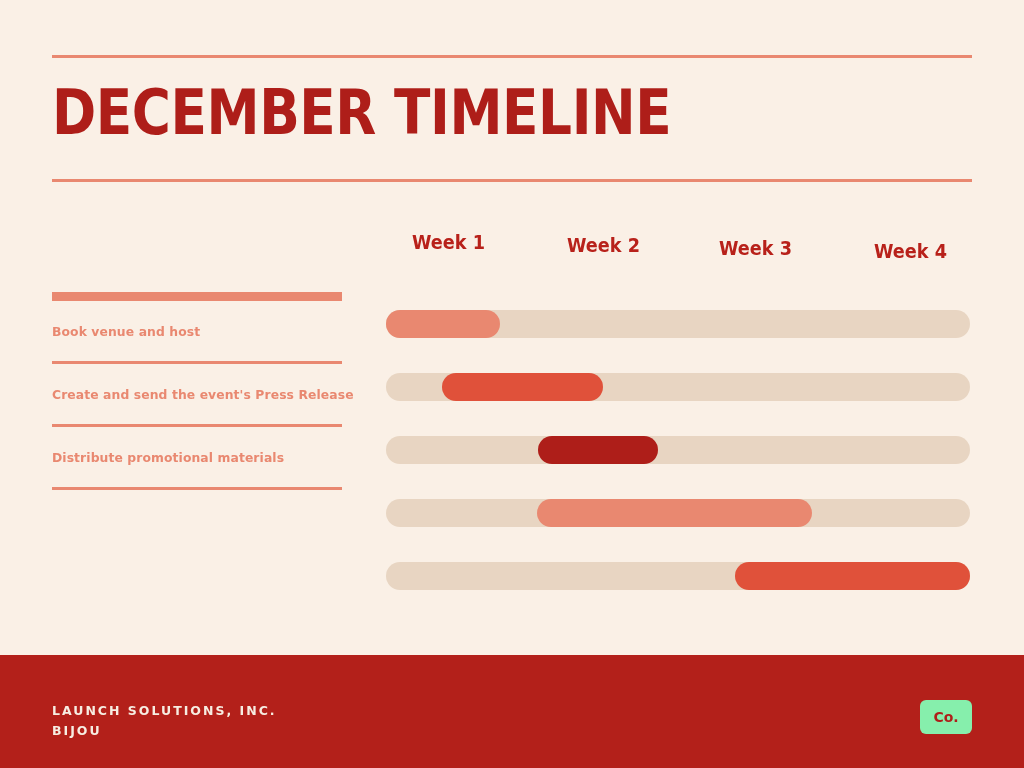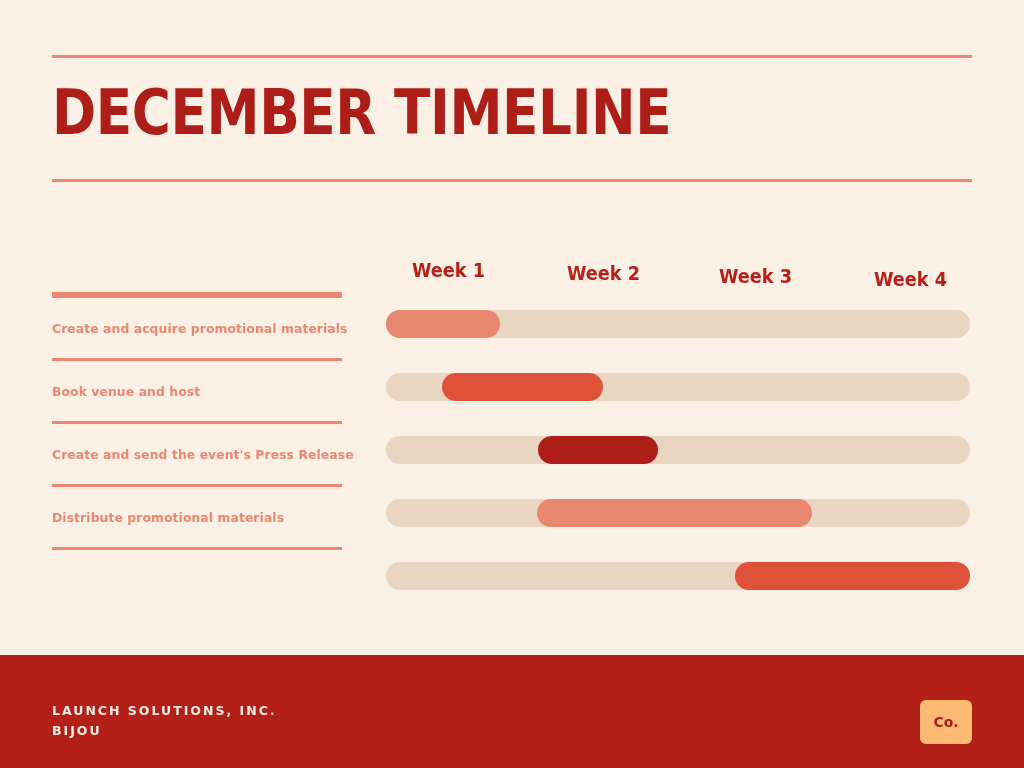--- a/index.html
+++ b/index.html
@@ -48,21 +48,21 @@
   .check-icon { width: 32px; height: 32px; display: block; }
   .tasks-label {
     font-family: "DejaVu Sans", sans-serif;
     font-size: 25px; font-weight: bold;
     color: #AE1E19;
     transform: scaleX(0.92);
     transform-origin: left center;
   }
 
   
-  .weeks { position: absolute; left: 386px; top: 248px; width: 584px; height: 40px; text-decoration: underline; }
+  .weeks { position: absolute; left: 386px; top: 220px; width: 584px; height: 40px; text-decoration: underline; }
   .week-lbl {
     position: absolute;
     font-family: "DejaVu Sans", sans-serif;
     font-size: 19px; font-weight: bold;
     color: #B8211A;
     white-space: nowrap;
     transform: scaleX(0.93);
     transform-origin: left top;
   }
 
@@ -117,22 +117,22 @@
     font-family: "DejaVu Sans", sans-serif;
     font-size: 12.5px;
     font-weight: bold;
     color: #F7EDE2;
     letter-spacing: 2px;
     line-height: 20px;
   }
   .footer-line { display: block; white-space: nowrap; }
   .logo-badge {
     position: absolute; right: 52px; top: 45px;
-    width: 52px; height: 44px;
-    background: #fdba74;
+    width: 52px; height: 34px;
+    background: #86efac;
     border-radius: 6px;
     display: flex; align-items: center; justify-content: center;
   }
   .logo-badge span {
     font-family: "DejaVu Sans", sans-serif;
     font-size: 14px; font-weight: bold;
     color: #AE1E19;
   }
 </style>
 </head>
@@ -150,23 +150,20 @@
   <div class="weeks">
     <span class="week-lbl" style="left:4.5%;  top:11px;">Week 1</span>
     <span class="week-lbl" style="left:31.0%; top:14px;">Week 2</span>
     <span class="week-lbl" style="left:57.0%; top:17px;">Week 3</span>
     <span class="week-lbl" style="left:83.5%; top:20px;">Week 4</span>
   </div>
 
   <div class="task-list">
     <div class="task-divider" style="background: rgb(233, 136, 112);"></div>
     <div class="task-divider" style="background: rgb(233, 136, 112);"></div>
-    <div class="task-row">
-      <span class="task-name">Create and acquire promotional materials</span>
-    </div>
     <div class="task-divider" style="background: rgb(233, 136, 112);"></div>
     <div class="task-row">
       <span class="task-name">Book venue and host</span>
     </div>
     <div class="task-divider" style="background: rgb(233, 136, 112);"></div>
     <div class="task-row">
       <span class="task-name">Create and send the event's Press Release</span>
     </div>
     <div class="task-divider" style="background: rgb(233, 136, 112);"></div>
     <div class="task-row">

